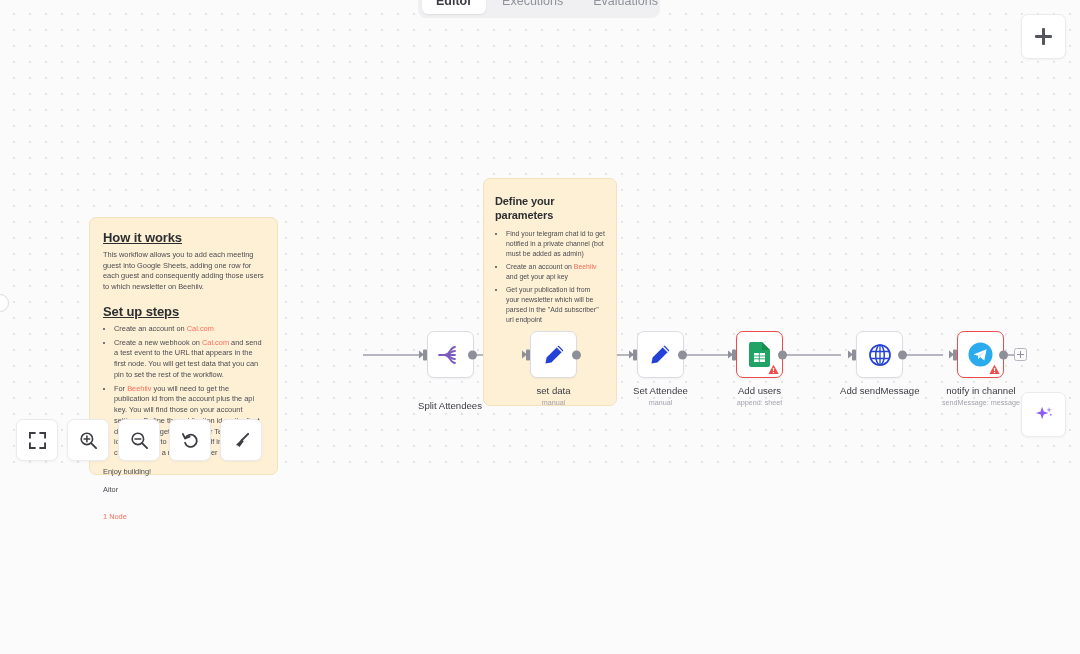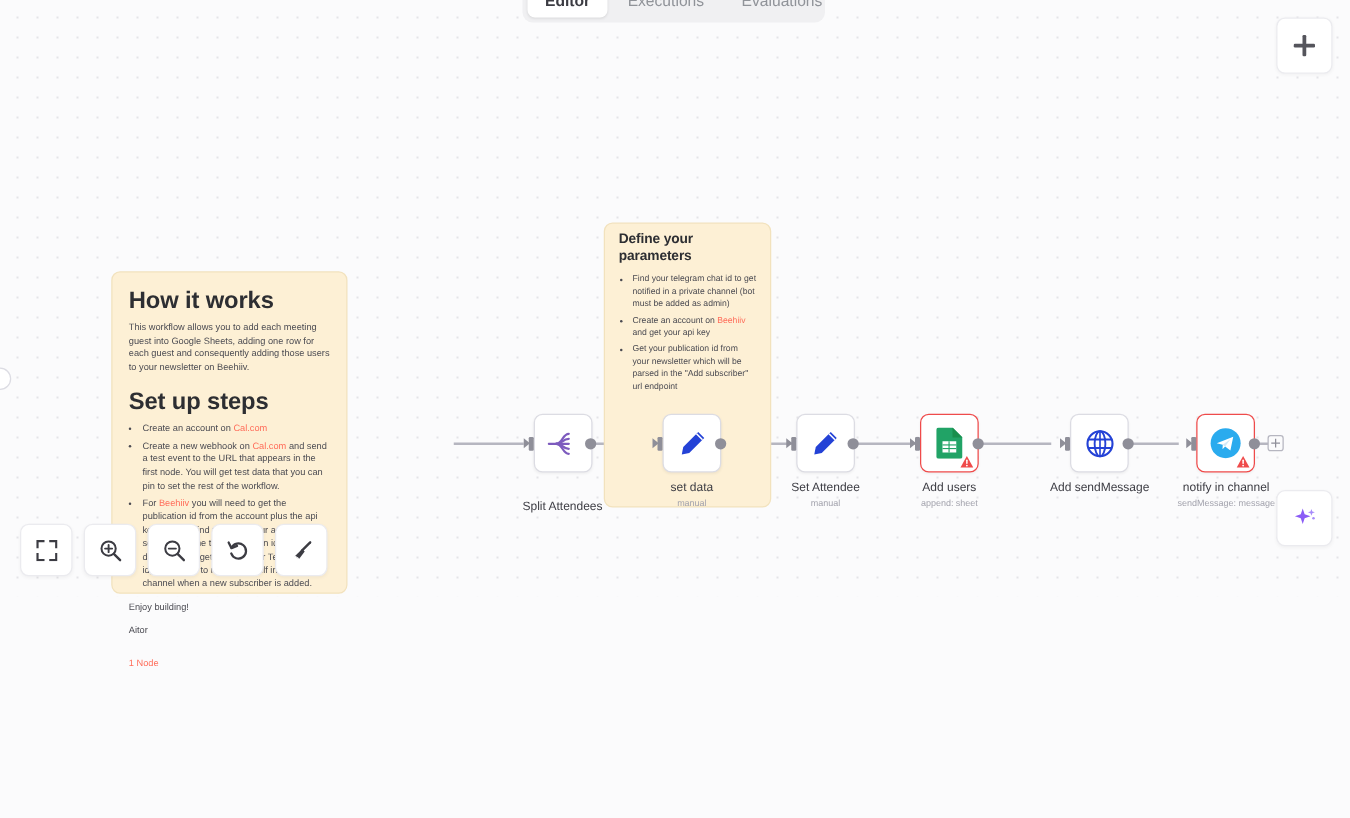--- a/index.html
+++ b/index.html
@@ -110,24 +110,24 @@
 
   
   .sticky {
     position: absolute;
     background: #fdf0d5;
     border: 1px solid #f2e2bd;
     border-radius: 7px;
     z-index: 5;
   }
   #sticky-how-it-works { left: 89px; top: 217px; width: 189px; height: 258px; padding: 12px 13px; }
-  #sticky-define-params { left: 483px; top: 178px; width: 134px; height: 228px; padding: 6px 11px; }
+  #sticky-define-params { left: 483px; top: 178px; width: 134px; height: 228px; padding: 16px 11px; }
 
   .sticky h2 { font-size: 12.5px; color: #2d2e32; margin-bottom: 5px; letter-spacing:-.1px;}
-  #sticky-how-it-works h2 { font-size: 19px; }
+  #sticky-how-it-works h2 { font-size: 13px; text-decoration: underline; }
   .sticky h2.second { margin-top: 11px; }
   .sticky p { font-size: 7.4px; line-height: 1.45; color: #4b4b52; margin-bottom: 4px; }
   .sticky ul { margin: 2px 0 0 11px; }
   .sticky li { font-size: 7.4px; line-height: 1.45; color: #4b4b52; margin-bottom: 3px; }
   .sticky a { color: #ff6d5a; text-decoration: none; }
   #sticky-define-params h2 { font-size: 11px; line-height:1.25; margin-bottom:6px;}
   #sticky-define-params li { font-size: 6.9px; line-height: 1.45; }
 
   
   .node-wrap {
@@ -258,21 +258,21 @@
   <div class="sqbtn" id="ai-assistant-button">
     <svg width="22" height="22" viewBox="0 0 24 24">
       <path d="M10 3 L11.7 8.1 L16.8 9.8 L11.7 11.5 L10 16.6 L8.3 11.5 L3.2 9.8 L8.3 8.1 Z" fill="#8b5cf6"></path>
       <path d="M17.6 3.4 L18.4 5.6 L20.6 6.4 L18.4 7.2 L17.6 9.4 L16.8 7.2 L14.6 6.4 L16.8 5.6 Z" fill="#a78bfa"></path>
       <circle cx="19.4" cy="11.6" r="1.1" fill="#a78bfa"></circle>
     </svg>
   </div>
 
   <div class="sticky" id="sticky-how-it-works">
     <h2>How it works</h2>
-    <p>This workflow allows you to add each meeting guest into Google Sheets, adding one row for each guest and consequently adding those users to your newsletter on Beehiiv.</p>
+    <p>This workflow allows you to add each meeting guest into Google Sheets, adding one row for each guest and consequently adding those users to which newsletter on Beehiiv.</p>
     <h2 class="second">Set up steps</h2>
     <ul>
       <li>Create an account on <a href="#">Cal.com</a></li>
       <li>Create a new webhook on <a href="#">Cal.com</a> and send a test event to the URL that appears in the first node. You will get test data that you can pin to set the rest of the workflow.</li>
       <li>For <a href="#">Beehiiv</a> you will need to get the publication id from the account plus the api key. You will find those on your account settings. Define the publication id on the "set data" node, together with your Telegram chat id, if you wish to notify yourself in a private channel when a new subscriber is added.</li>
     </ul>
     <p style="margin-top:8px">Enjoy building!</p>
     <p style="margin-top:8px;margin-bottom:16px">Aitor</p>
     <p style="color:#ff6d5a;margin-bottom:0">1 Node</p>
   </div>

